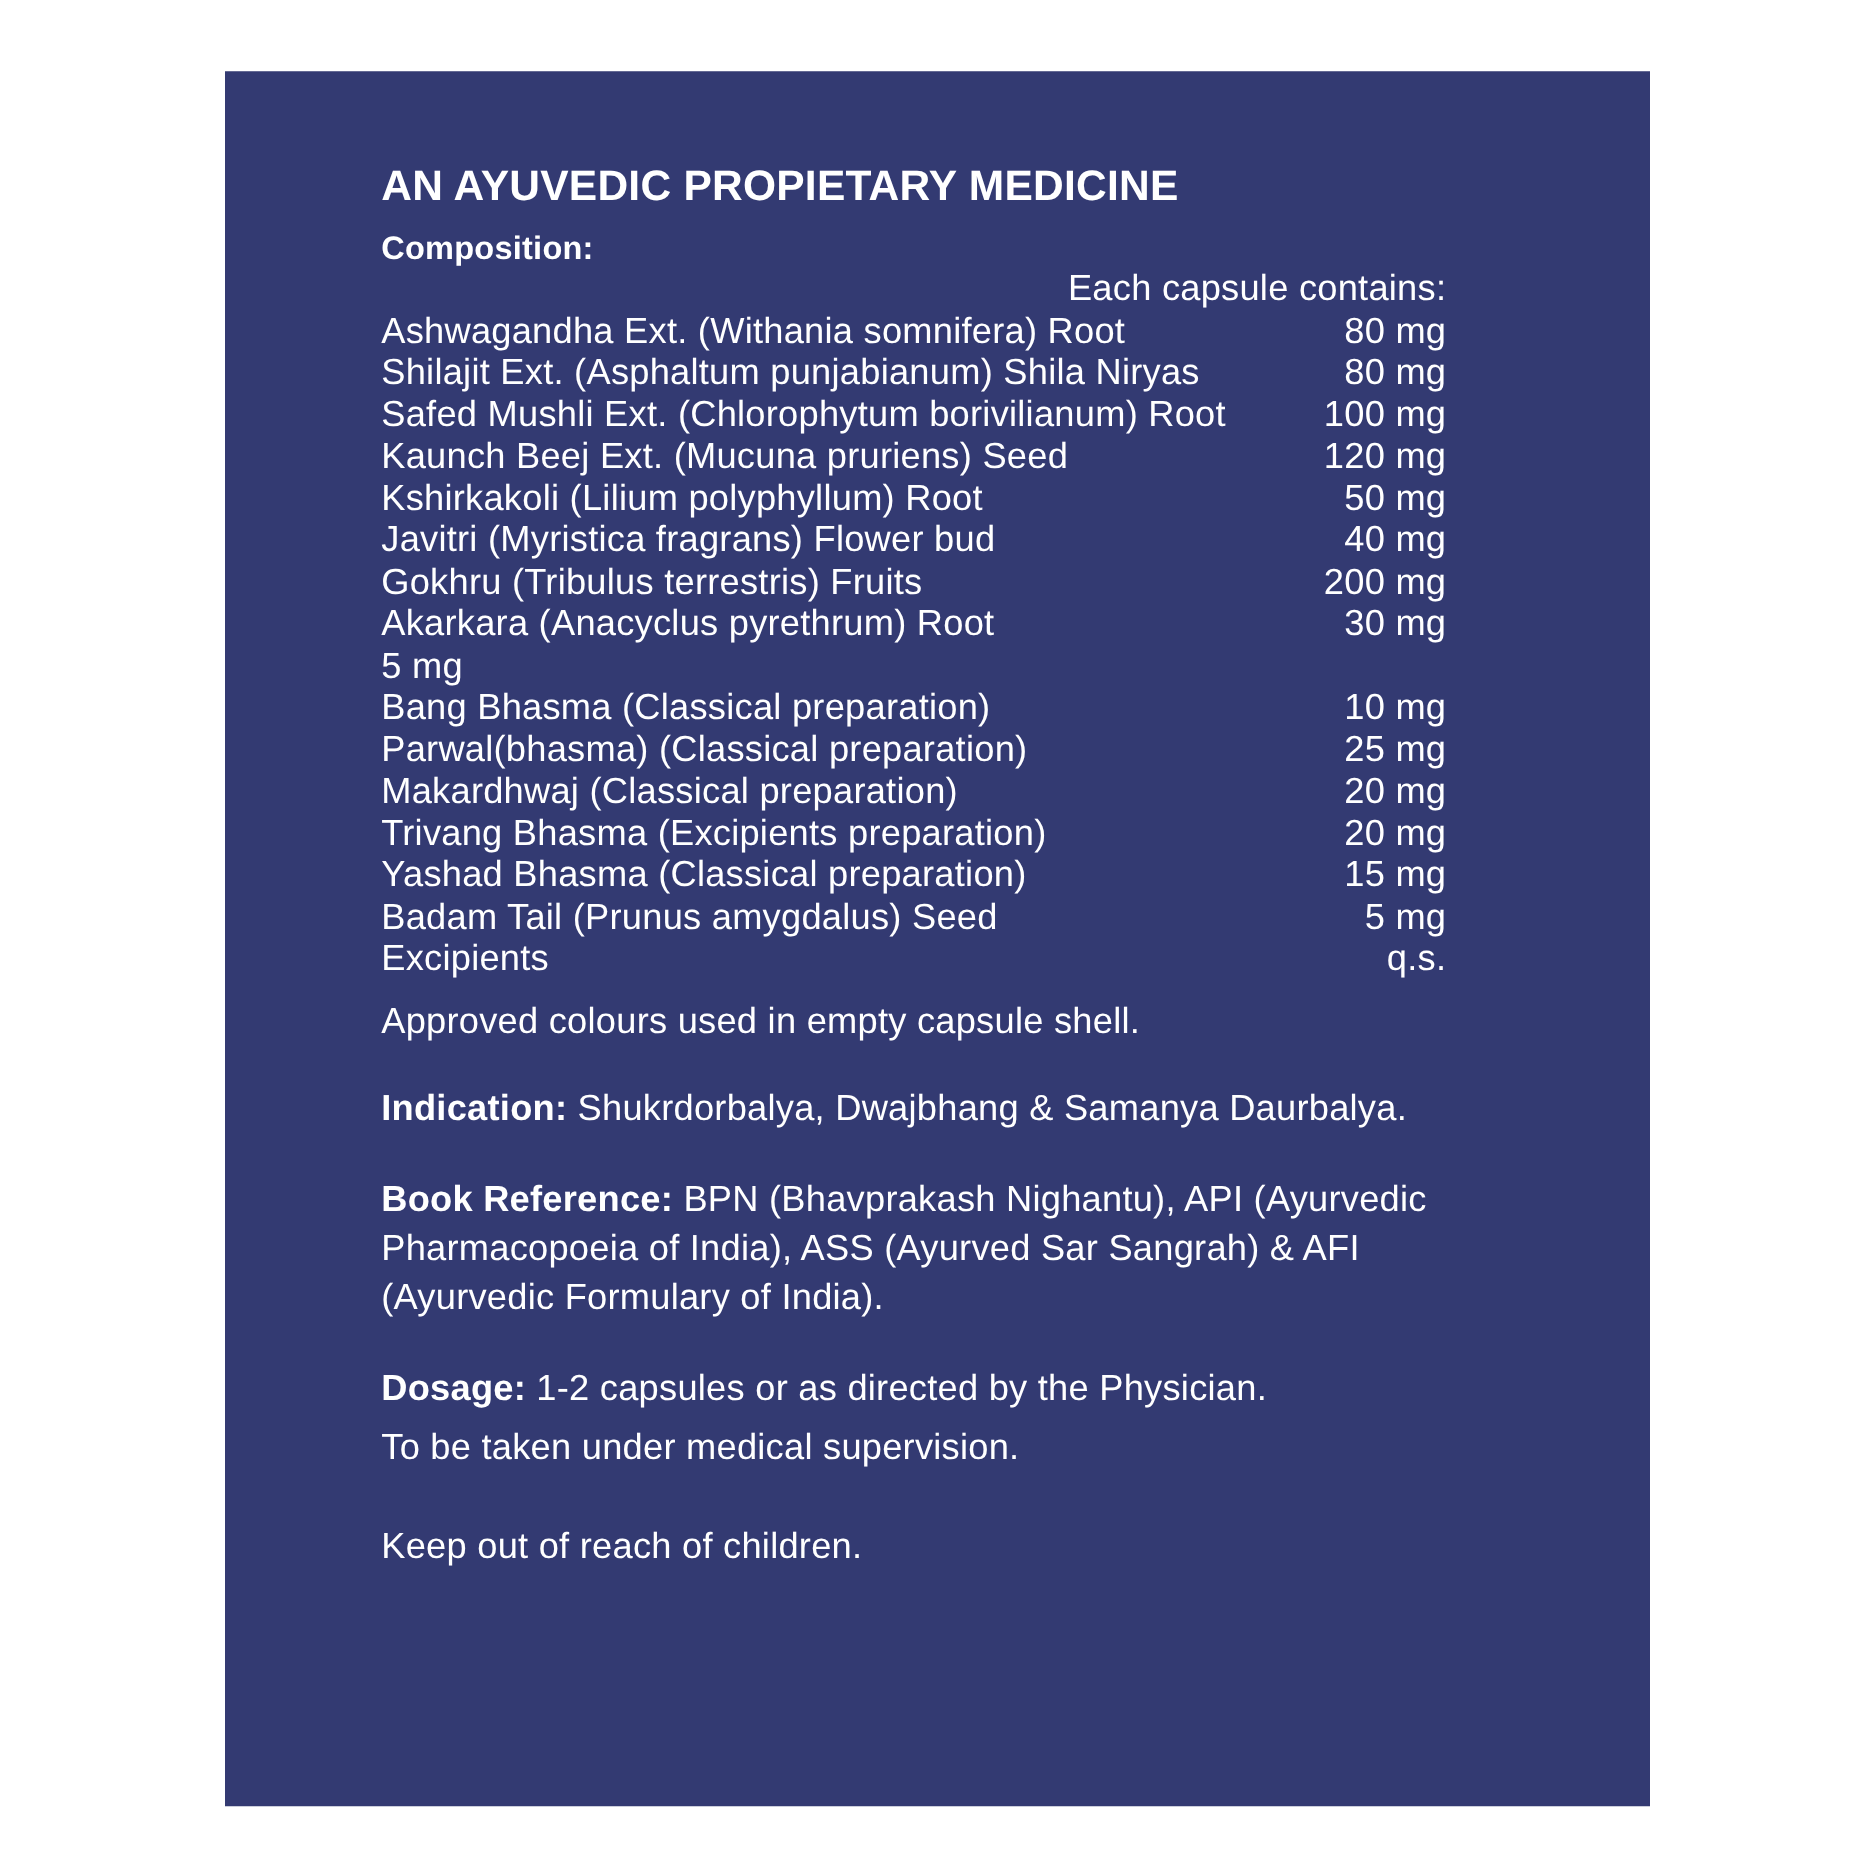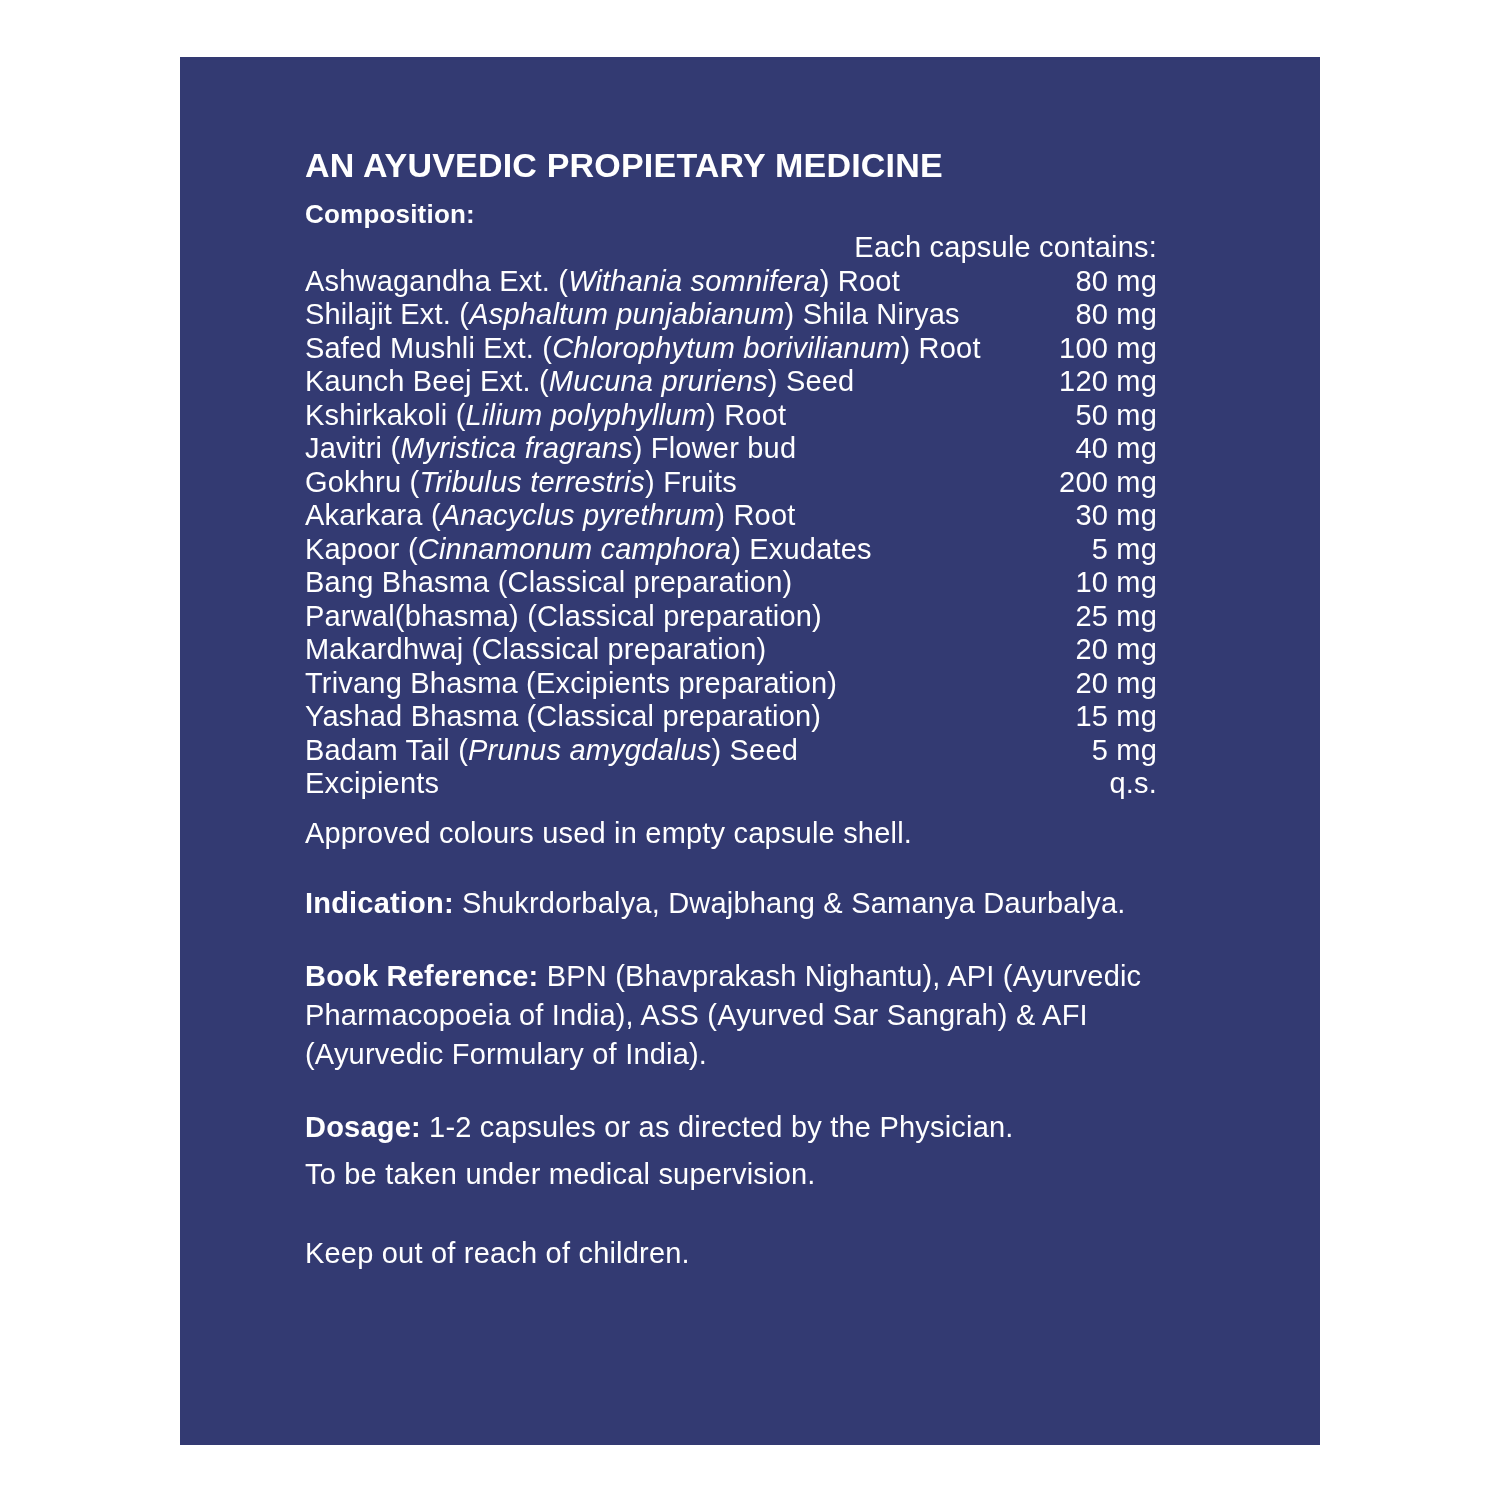--- a/index.html
+++ b/index.html
@@ -19,21 +19,21 @@
     position: absolute;
     left: 180px;
     top: 57px;
     width: 1140px;
     height: 1388px;
     background: #333a72;
   }
   .content {
     position: absolute;
     left: 125px;
-    top: 88px;
+    top: 72px;
     width: 852px;
     color: #ffffff;
     font-size: 29px;
     line-height: 33.5px;
     letter-spacing: 0.2px;
   }
   .title {
     font-size: 34px;
     font-weight: bold;
     line-height: 40px;
@@ -56,21 +56,20 @@
   .ing-row {
     display: flex;
     justify-content: space-between;
     align-items: baseline;
   }
   .ing-name {
     white-space: nowrap;
     padding-right: 10px;
   }
   .ing-latin {
-    font-style: italic;
   }
   .ing-amt {
     white-space: nowrap;
     text-align: right;
   }
   .note {
     margin: 16px 0 0 0;
   }
   .para {
     margin: 34px 0 0 0;
@@ -137,21 +136,20 @@
     <span class="ing-name"><span class="ing-pre">Gokhru (</span><span class="ing-latin">Tribulus terrestris</span><span class="ing-post">) Fruits</span></span>
     <span class="ing-amt">200 mg</span>
   </div>
 
   <div class="ing-row">
     <span class="ing-name"><span class="ing-pre">Akarkara (</span><span class="ing-latin">Anacyclus pyrethrum</span><span class="ing-post">) Root</span></span>
     <span class="ing-amt">30 mg</span>
   </div>
 
   <div class="ing-row">
-    <span class="ing-name"><span class="ing-pre">Kapoor (</span><span class="ing-latin">Cinnamonum camphora</span><span class="ing-post">) Exudates</span></span>
     <span class="ing-amt">5 mg</span>
   </div>
 
   <div class="ing-row">
     <span class="ing-name"><span class="ing-pre">Bang Bhasma (Classical preparation)</span></span>
     <span class="ing-amt">10 mg</span>
   </div>
 
 
 

